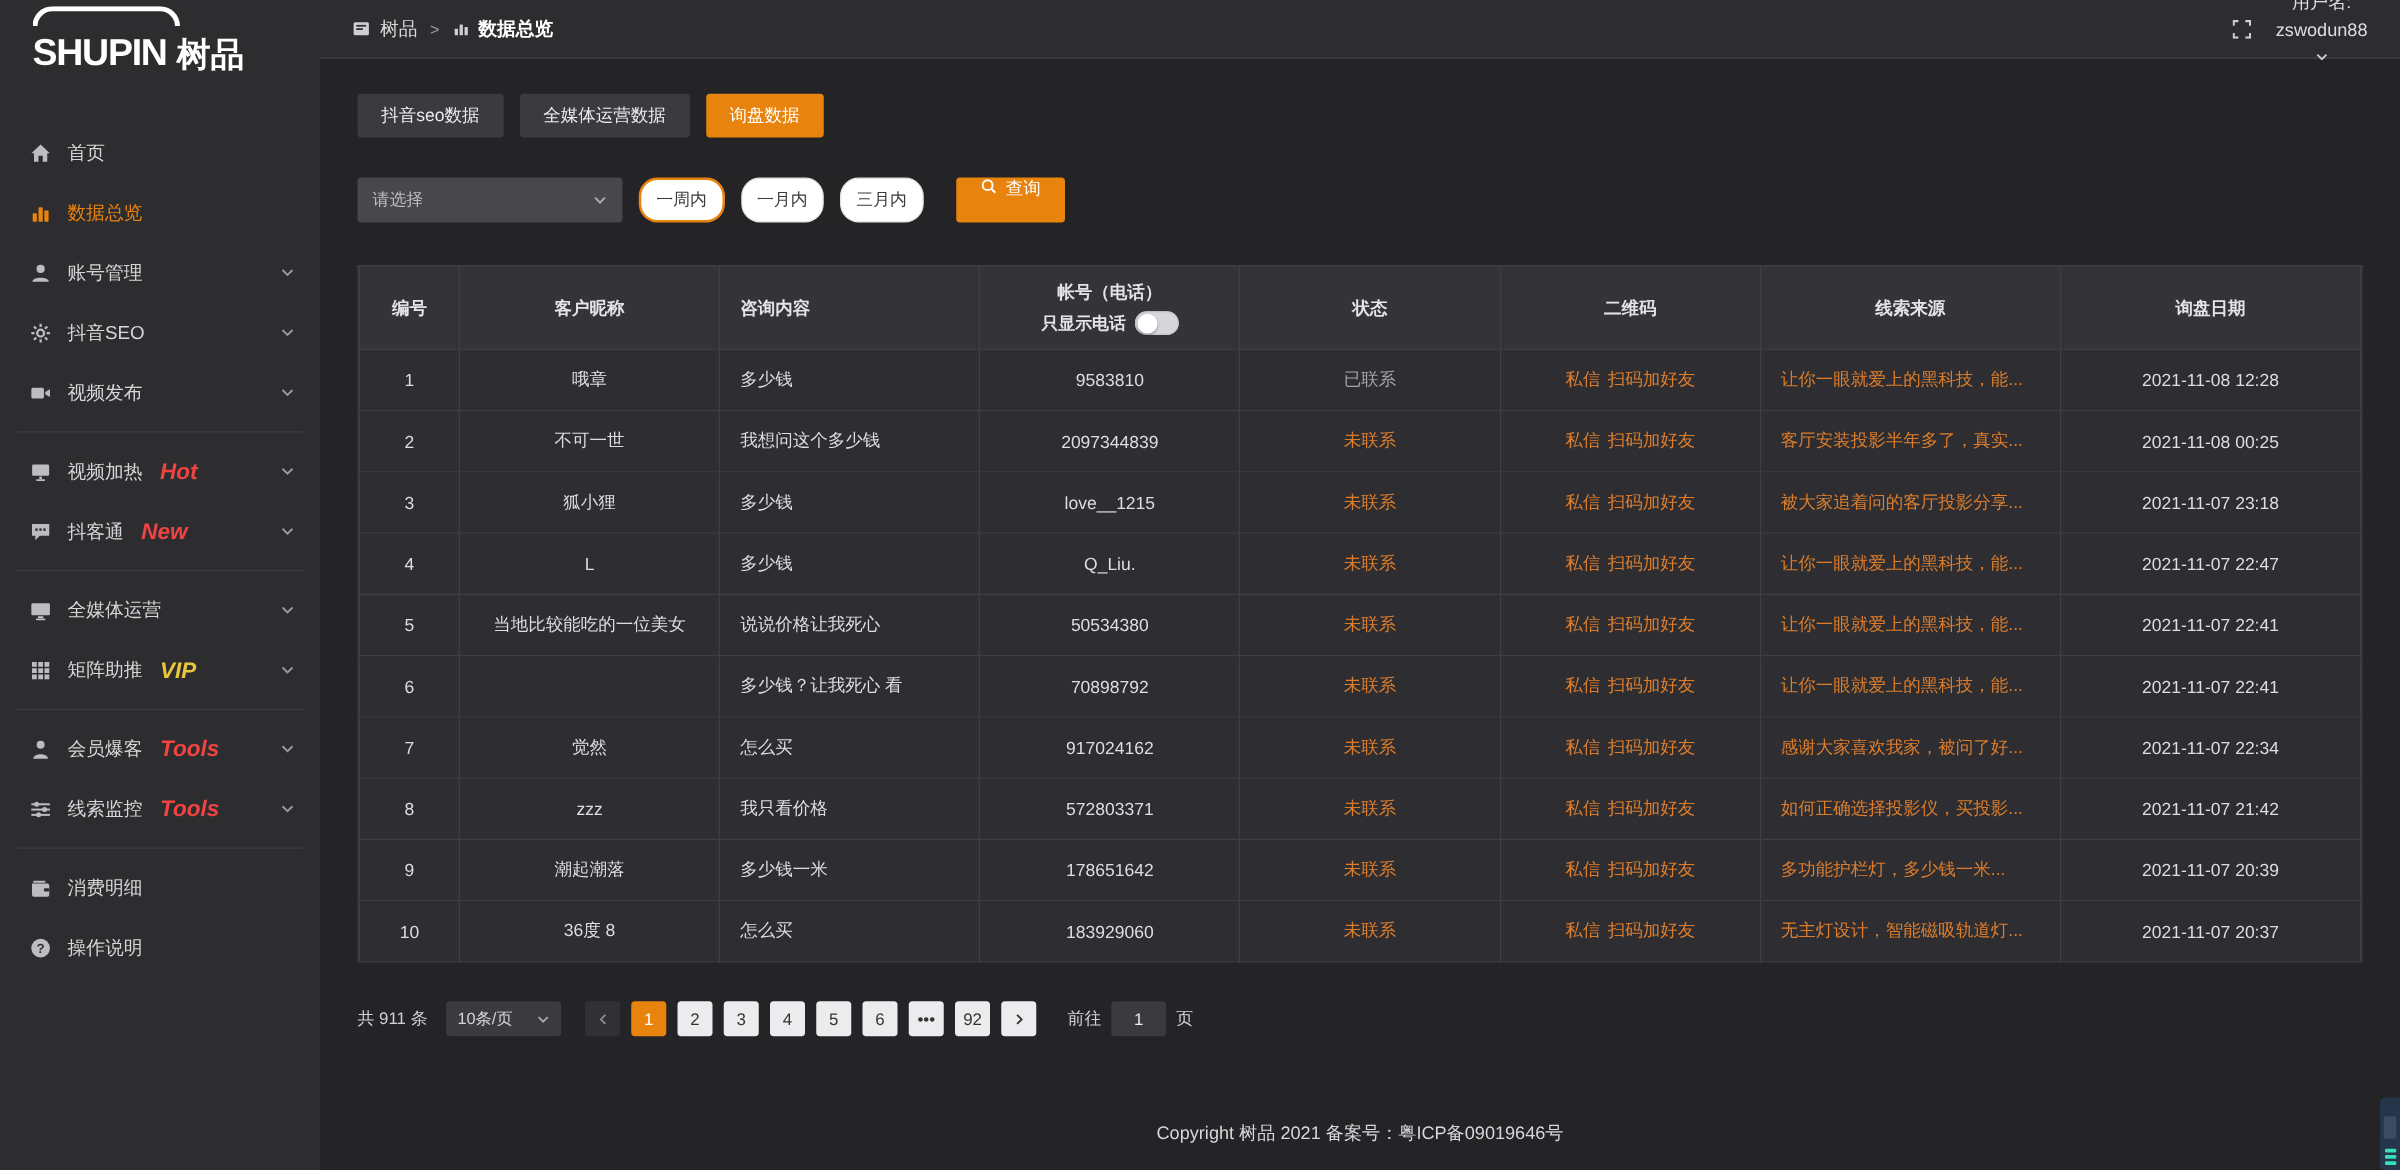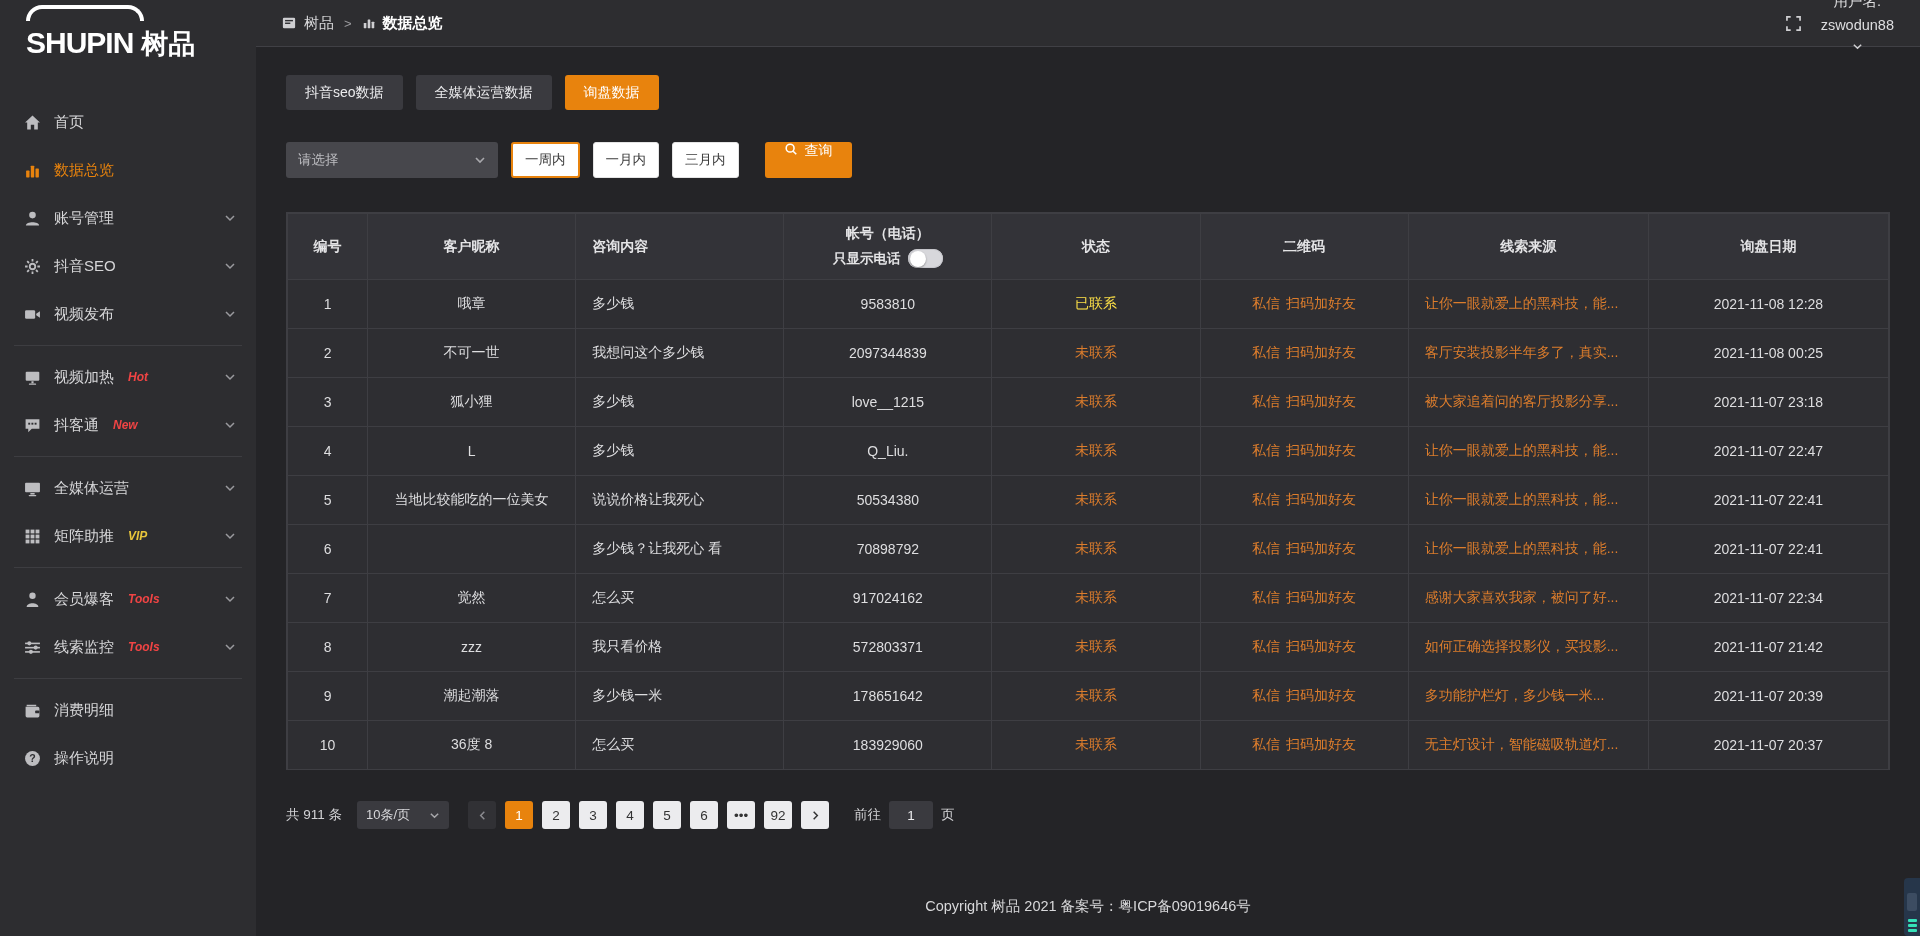--- a/index.html
+++ b/index.html
@@ -11,21 +11,21 @@
   .logo { position:relative; height:58px; padding:14px 0 0 26px; display:flex; align-items:flex-end; color:#fff; }
   .logo-arc { position:absolute; top:5px; left:26px; width:118px; height:16px; border:4px solid #fff; border-bottom:none; border-radius:120px 120px 0 0; }
   .logo-en { font-size:30px; font-weight:900; letter-spacing:-1px; line-height:1; }
   .logo-cn { font-size:27px; font-weight:800; margin-left:8px; line-height:1; }
   .menu { margin-top:10px; }
   .menu-item { display:flex; align-items:center; height:48px; padding:0 20px 0 24px; color:#d6d6d8; font-size:15px; cursor:pointer; }
   .menu-item .mi-icon { width:17px; height:17px; margin-right:13px; color:#bdbdc0; display:inline-flex; }
   .menu-item .mi-icon svg { width:17px; height:17px; }
   .menu-item.active { color:#e8830d; }
   .menu-item.active .mi-icon { color:#e8830d; }
-  .mi-badge { font-weight:bold; font-size:12px; margin-left:14px; }
+  .mi-badge { font-weight:bold; font-size:18px; margin-left:14px; }
   .chev { margin-left:auto; color:#9a9a9e; display:inline-flex; }
   .chev svg { width:12px; height:12px; }
   .menu-divider { height:1px; background:#3d3d41; margin:7px 14px; }
 
   
   .main { flex:1; display:flex; flex-direction:column; min-width:0; }
   .topbar { height:47px; background:#2d2d30; border-bottom:1px solid #404045; display:flex; align-items:center; justify-content:space-between; padding:0 26px; flex-shrink:0; }
   .crumb { display:flex; align-items:center; gap:8px; color:#d8d8da; font-size:15px; }
   .crumb .c-icon { display:inline-flex; color:#cfcfd2; }
   .crumb .c-icon svg { width:14px; height:14px; }
@@ -42,21 +42,21 @@
   
   .tabs { display:flex; gap:13px; }
   .tab-btn { height:35px; padding:0 19px; background:#3a3a3f; color:#ececee; font-size:14px; border:none; border-radius:3px; display:flex; align-items:center; cursor:pointer; }
   .tab-btn.active { background:#e8830d; color:#fff; }
 
   
   .filter-row { margin-top:17px; display:flex; align-items:center; }
   .sel { width:212px; height:36px; background:#47474c; border-radius:3px; color:#bcbcc0; font-size:13.5px; display:flex; align-items:center; padding:0 12px; cursor:pointer; }
   .sel .sel-chev { margin-left:auto; display:inline-flex; color:#a8a8ac; }
   .sel .sel-chev svg { width:12px; height:12px; }
-  .period-btn { height:36px; min-width:66px; padding:0 12px; margin-left:13px; background:#fff; color:#3a3a3a; font-size:13.5px; border:1px solid #e4e4e4; border-radius:3px; cursor:pointer; }
+  .period-btn { height:36px; min-width:66px; padding:0 12px; margin-left:13px; background:#fff; color:#3a3a3a; font-size:13.5px; border:1px solid #e4e4e4; border-radius:15px; cursor:pointer; }
   .period-btn.active { border:2px solid #e8830d; }
   .search-btn { height:36px; padding:0 19px; margin-left:26px; background:#e8830d; border:none; border-radius:3px; color:#fff; font-size:14px; display:flex; align-items:flex-start; gap:7px; cursor:pointer; }
   .search-btn svg { width:14px; height:14px; }
 
   
   .table-wrap { margin-top:19px; border:1px solid #3e3e43; border-bottom:none; }
   table { width:100%; border-collapse:collapse; table-layout:fixed; }
   th { background:#333338; color:#e4e4e6; font-size:14px; font-weight:bold; height:66px; border:1px solid #3e3e43; text-align:center; vertical-align:middle; }
   td { background:#2e2e32; color:#dedee0; font-size:14px; height:49px; border:1px solid #3e3e43; text-align:center; vertical-align:middle; padding:0 10px; overflow:hidden; white-space:nowrap; text-overflow:ellipsis; }
   td.left, th.left { text-align:left; padding-left:16px; }
@@ -391,21 +391,21 @@
                 <th>线索来源</th>
                 <th>询盘日期</th>
               </tr>
           </thead>
           <tbody>
               <tr>
                 <td>1</td>
                 <td>哦章</td>
                 <td class="left">多少钱</td>
                 <td>9583810</td>
-                <td style="color:#fde047">已联系</td>
+                <td style="color:#a3a3a3">已联系</td>
                 <td><span class="qr-link">私信</span><span class="qr-link">扫码加好友</span></td>
                 <td class="left source">让你一眼就爱上的黑科技，能...</td>
                 <td>2021-11-08 12:28</td>
               </tr>
               <tr>
                 <td>2</td>
                 <td>不可一世</td>
                 <td class="left">我想问这个多少钱</td>
                 <td>2097344839</td>
                 <td style="color:#dd7d2c">未联系</td>

